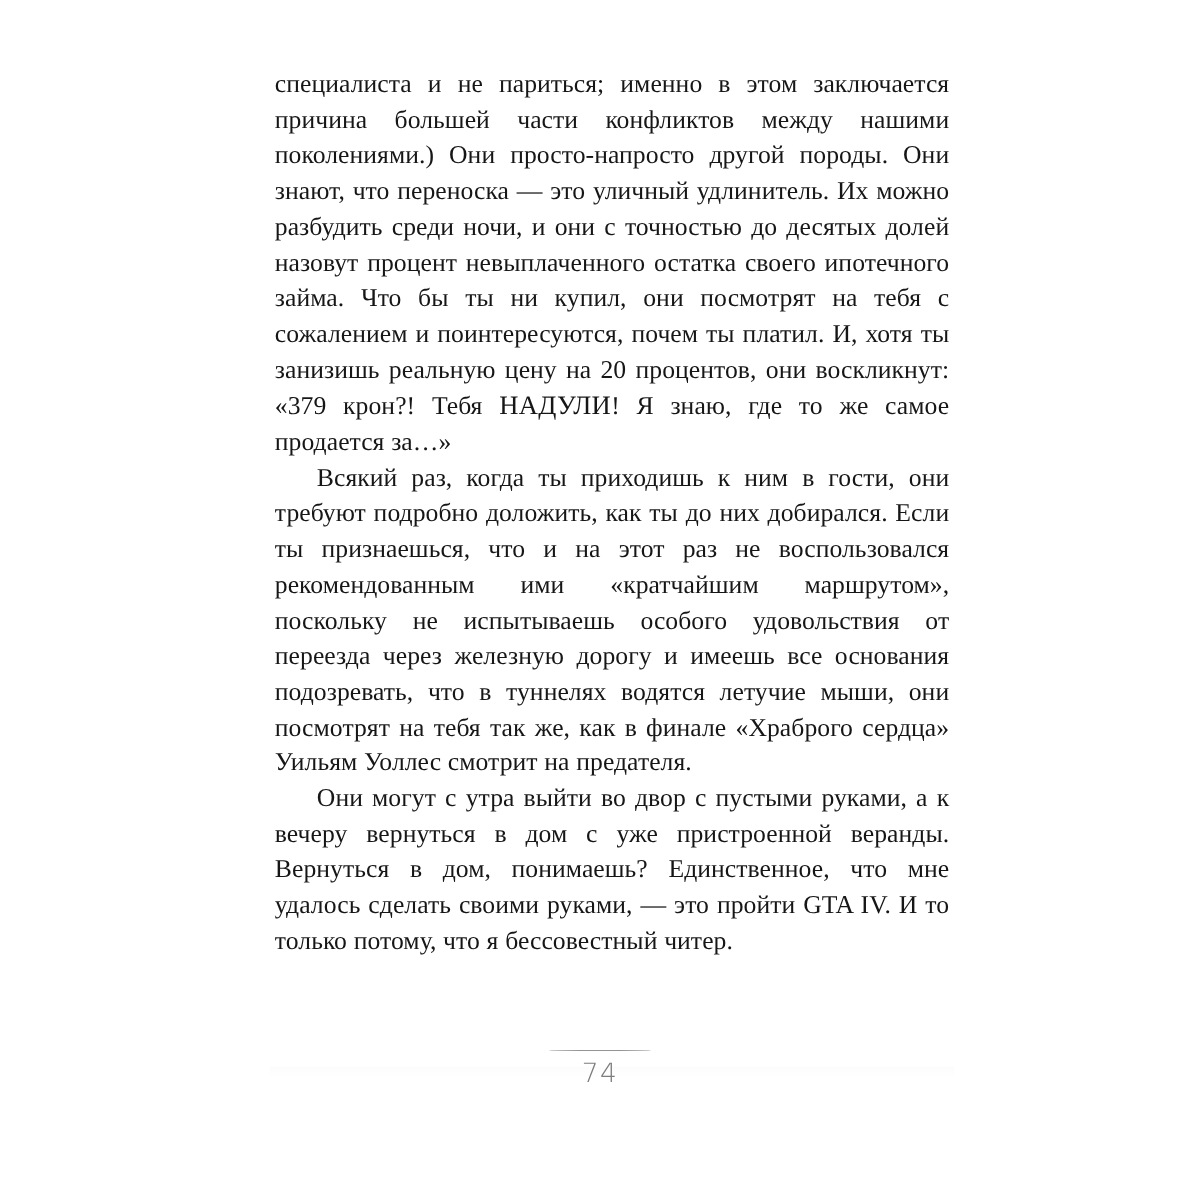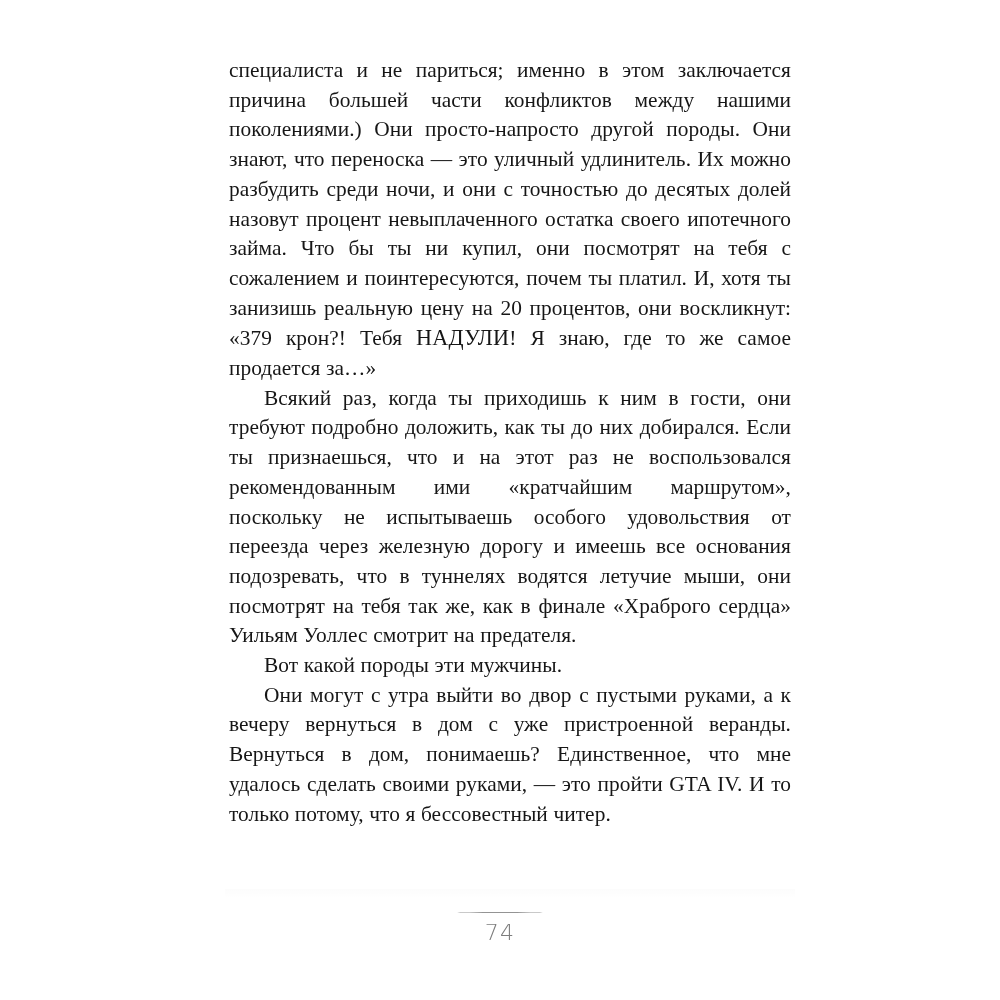--- a/index.html
+++ b/index.html
@@ -55,21 +55,21 @@
 
   .allcaps {
     font-size: 1.035em;
     letter-spacing: 0.3px;
   }
 
   
   #footer {
     position: absolute;
     left: 0;
-    top: 912px;
+    top: 875px;
     width: 1000px;
     text-align: center;
   }
 
   #footer-rule {
     width: 86px;
     height: 0;
     margin: 0 auto;
     border: 0;
     border-top: 1.6px solid #8b8b8b;
@@ -101,21 +101,20 @@
 <body>
 
 <div id="page">
 
   <div id="text-block">
 
     <p class="cont"><span>специалиста и не париться; именно в этом заключается причина большей части конфликтов между нашими поколениями.) Они просто-напросто другой породы. Они знают, что переноска — это уличный удлинитель. Их можно разбудить среди ночи, и они с точностью до десятых долей назовут процент невыплаченного остатка своего ипотечного займа. Что бы ты ни купил, они посмотрят на тебя с сожалением и поинтересуются, почем ты платил. И, хотя ты занизишь реальную цену на 20 процентов, они воскликнут: «379 крон?! Тебя </span><span class="allcaps">НАДУЛИ</span><span>! Я знаю, где то же самое продается за…»</span></p>
 
     <p><span>Всякий раз, когда ты приходишь к ним в гости, они требуют подробно доложить, как ты до них добирался. Если ты признаешься, что и на этот раз не воспользовался рекомендованным ими «кратчайшим маршрутом», поскольку не испытываешь особого удовольствия от переезда через железную дорогу и имеешь все основания подозревать, что в туннелях водятся летучие мыши, они посмотрят на тебя так же, как в финале «Храброго сердца» Уильям Уоллес смотрит на предателя.</span></p>
 
-    <p><span>Вот какой породы эти мужчины.</span></p>
 
     <p><span>Они могут с утра выйти во двор с пустыми руками, а к вечеру вернуться в дом с уже пристроенной веранды. Вернуться в дом, понимаешь? Единственное, что мне удалось сделать своими руками, — это пройти </span><span class="italic">GTA IV.</span><span> И то только потому, что я бессовестный читер.</span></p>
 
 
   </div>
 
   <div id="scan-tone"></div>
 
   <div id="footer">
     <hr id="footer-rule">

